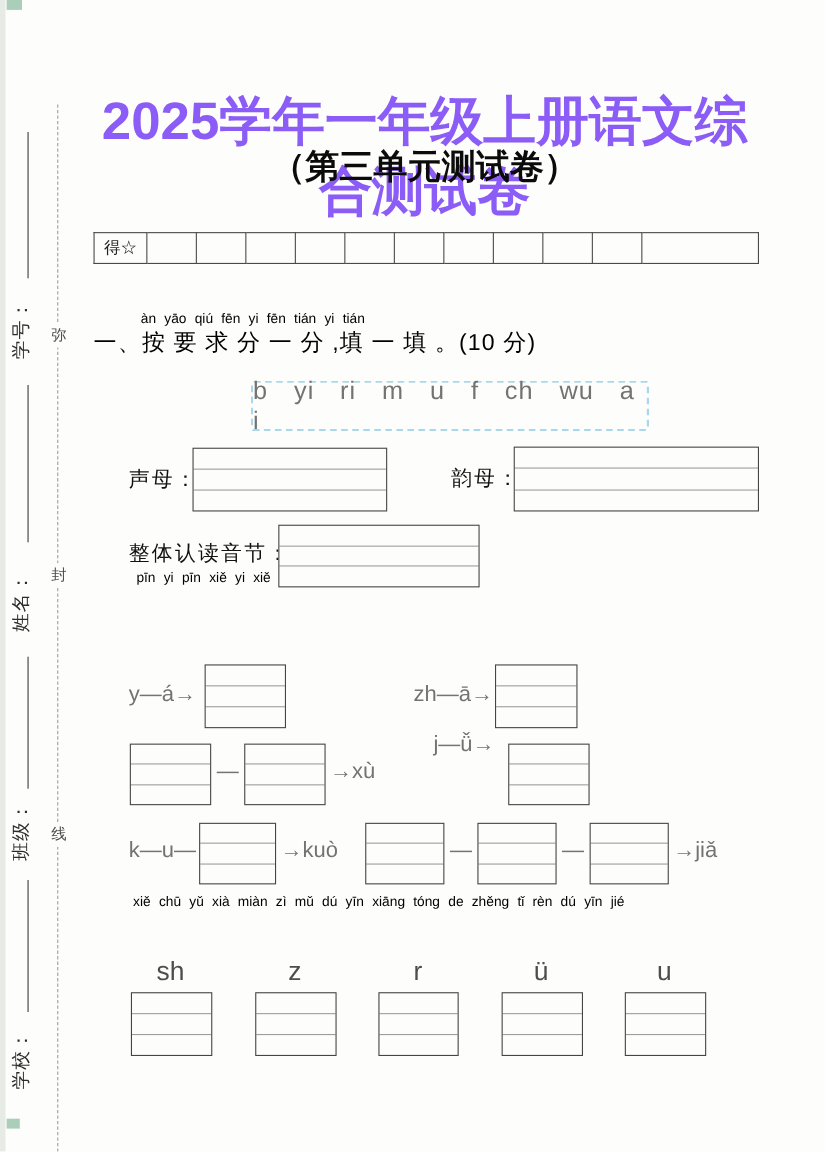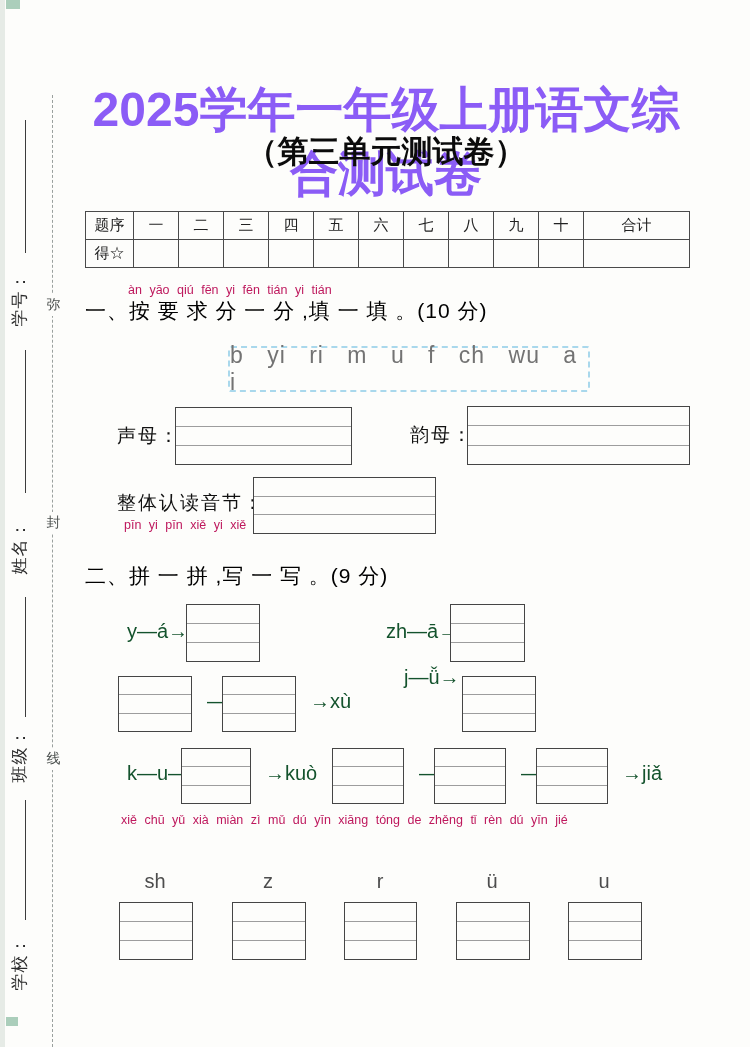--- a/index.html
+++ b/index.html
@@ -35,21 +35,21 @@
         font-size:17px;font-weight:600;color:#1a1a1a;}
   .meta span{margin:0 11px;}
 
   
   .score-table{position:absolute;left:85px;top:211px;border-collapse:collapse;}
   .score-table td{border:1px solid #4a4a4a;height:27px;text-align:center;
                   font-family:"Liberation Serif",serif;font-size:15px;color:#222;padding:0;}
   .c-first{width:48px;} .c-num{width:45px;} .c-last{width:106px;}
 
   
-  .pinyin{position:absolute;font-size:12.5px;color:#be185d;word-spacing:4px;white-space:nowrap;}
+  .pinyin{position:absolute;font-size:12.5px;color:#000000;word-spacing:4px;white-space:nowrap;}
   .heading{position:absolute;font-size:21px;color:#000000;font-weight:500;
            letter-spacing:1px;white-space:nowrap;}
   .p1{left:128px;top:283px;} .h1{left:85px;top:297px;}
   .p2{left:124px;top:518px;} .h2{left:85px;top:562px;}
   .p3{left:121px;top:813px;} .h3{left:85px;top:827px;}
 
   
   .letter-bank{position:absolute;left:228px;top:346px;width:358px;height:42px;
                border:2px dashed #a9d8ec;border-radius:3px;display:flex;
                align-items:center;justify-content:center;}
@@ -62,40 +62,40 @@
 
   .kai{font-family:"Liberation Serif",serif;font-size:19px;color:#111;position:absolute;
        letter-spacing:2px;}
   .lab-shengmu{left:117px;top:423px;}
   .lab-yunmu{left:410px;top:422px;}
   .lab-zhengti{left:117px;top:490px;}
   .box-shengmu{left:175px;top:407px;width:175px;height:56px;}
   .box-yunmu{left:467px;top:406px;width:221px;height:57px;}
   .box-zhengti{left:253px;top:477px;width:181px;height:55px;}
 
-  .pin{position:absolute;font-size:20px;color:#14532d;white-space:nowrap;margin-left:10px;}
+  .pin{position:absolute;font-size:20px;color:#737373;white-space:nowrap;}
   
   .r1l{left:117px;top:620px;} .b-r1a{left:186px;top:604px;width:72px;height:56px;}
   .r1r{left:376px;top:620px;} .b-r1b{left:450px;top:604px;width:73px;height:56px;}
   .b-r2a{left:118px;top:676px;width:72px;height:54px;}
   .r2d{left:197px;top:690px;}
   .b-r2b{left:222px;top:676px;width:72px;height:54px;}
   .r2res{left:300px;top:690px;}
   .r2r{left:394px;top:666px;} .b-r2c{left:462px;top:676px;width:72px;height:54px;}
   .r3l{left:117px;top:762px;} .b-r3a{left:181px;top:748px;width:68px;height:54px;}
   .r3res{left:255px;top:762px;}
   .b-r3b{left:332px;top:748px;width:70px;height:54px;}
   .r3d1{left:409px;top:762px;}
   .b-r3c{left:434px;top:748px;width:70px;height:54px;}
   .r3d2{left:511px;top:762px;}
   .b-r3d{left:536px;top:748px;width:70px;height:54px;}
   .r3res2{left:612px;top:762px;}
 
   
-  .s3lab{position:absolute;top:870px;width:40px;text-align:center;font-size:20px;color:#4d4d4d;}
+  .s3lab{position:absolute;top:870px;width:40px;text-align:center;font-size:24px;color:#4d4d4d;}
   .s3l1{left:135px;} .s3l2{left:248px;} .s3l3{left:360px;} .s3l4{left:472px;} .s3l5{left:584px;}
   .s3b1{left:119px;top:902px;width:72px;height:56px;}
   .s3b2{left:232px;top:902px;width:72px;height:56px;}
   .s3b3{left:344px;top:902px;width:71px;height:56px;}
   .s3b4{left:456px;top:902px;width:72px;height:56px;}
   .s3b5{left:568px;top:902px;width:72px;height:56px;}
 </style>
 </head>
 <body>
 
@@ -130,34 +130,20 @@
         <col class="c-num">
       <col class="c-num">
         <col class="c-num">
         <col class="c-num">
         <col class="c-num">
         <col class="c-num">
       <col class="c-num">
         <col class="c-last">
     </colgroup>
     <tbody>
-        <tr>
-      <td>题序</td>
-      <td>一</td>
-      <td>二</td>
-      <td>三</td>
-      <td>四</td>
-      <td>五</td>
-      <td>六</td>
-      <td>七</td>
-      <td>八</td>
-      <td>九</td>
-      <td>十</td>
-      <td>合计</td>
-    </tr>
     <tr>
       <td>得☆</td>
       <td></td>
       <td></td>
       <td></td>
       <td></td>
       <td></td>
       <td></td>
       <td></td>
       <td></td>
@@ -174,21 +160,20 @@
     <span>b yi ri m u f ch wu a i</span>
   </div>
   <div class="kai lab-shengmu">声母：</div>
   <div class="g4 box-shengmu"></div>
   <div class="kai lab-yunmu">韵母：</div>
   <div class="g4 box-yunmu"></div>
   <div class="kai lab-zhengti">整体认读音节：</div>
   <div class="g4 box-zhengti"></div>
 
   <div class="pinyin p2">pīn yi pīn xiě yi xiě</div>
-  <div class="heading h2">二、拼 一 拼 ,写 一 写 。(9 分)</div>
 
   <div class="pin r1l">y—á→</div>
   <div class="g4 b-r1a"></div>
   <div class="pin r1r">zh—ā→</div>
   <div class="g4 b-r1b"></div>
 
   <div class="g4 b-r2a"></div>
   <div class="pin r2d">—</div>
   <div class="g4 b-r2b"></div>
   <div class="pin r2res">→xù</div>

